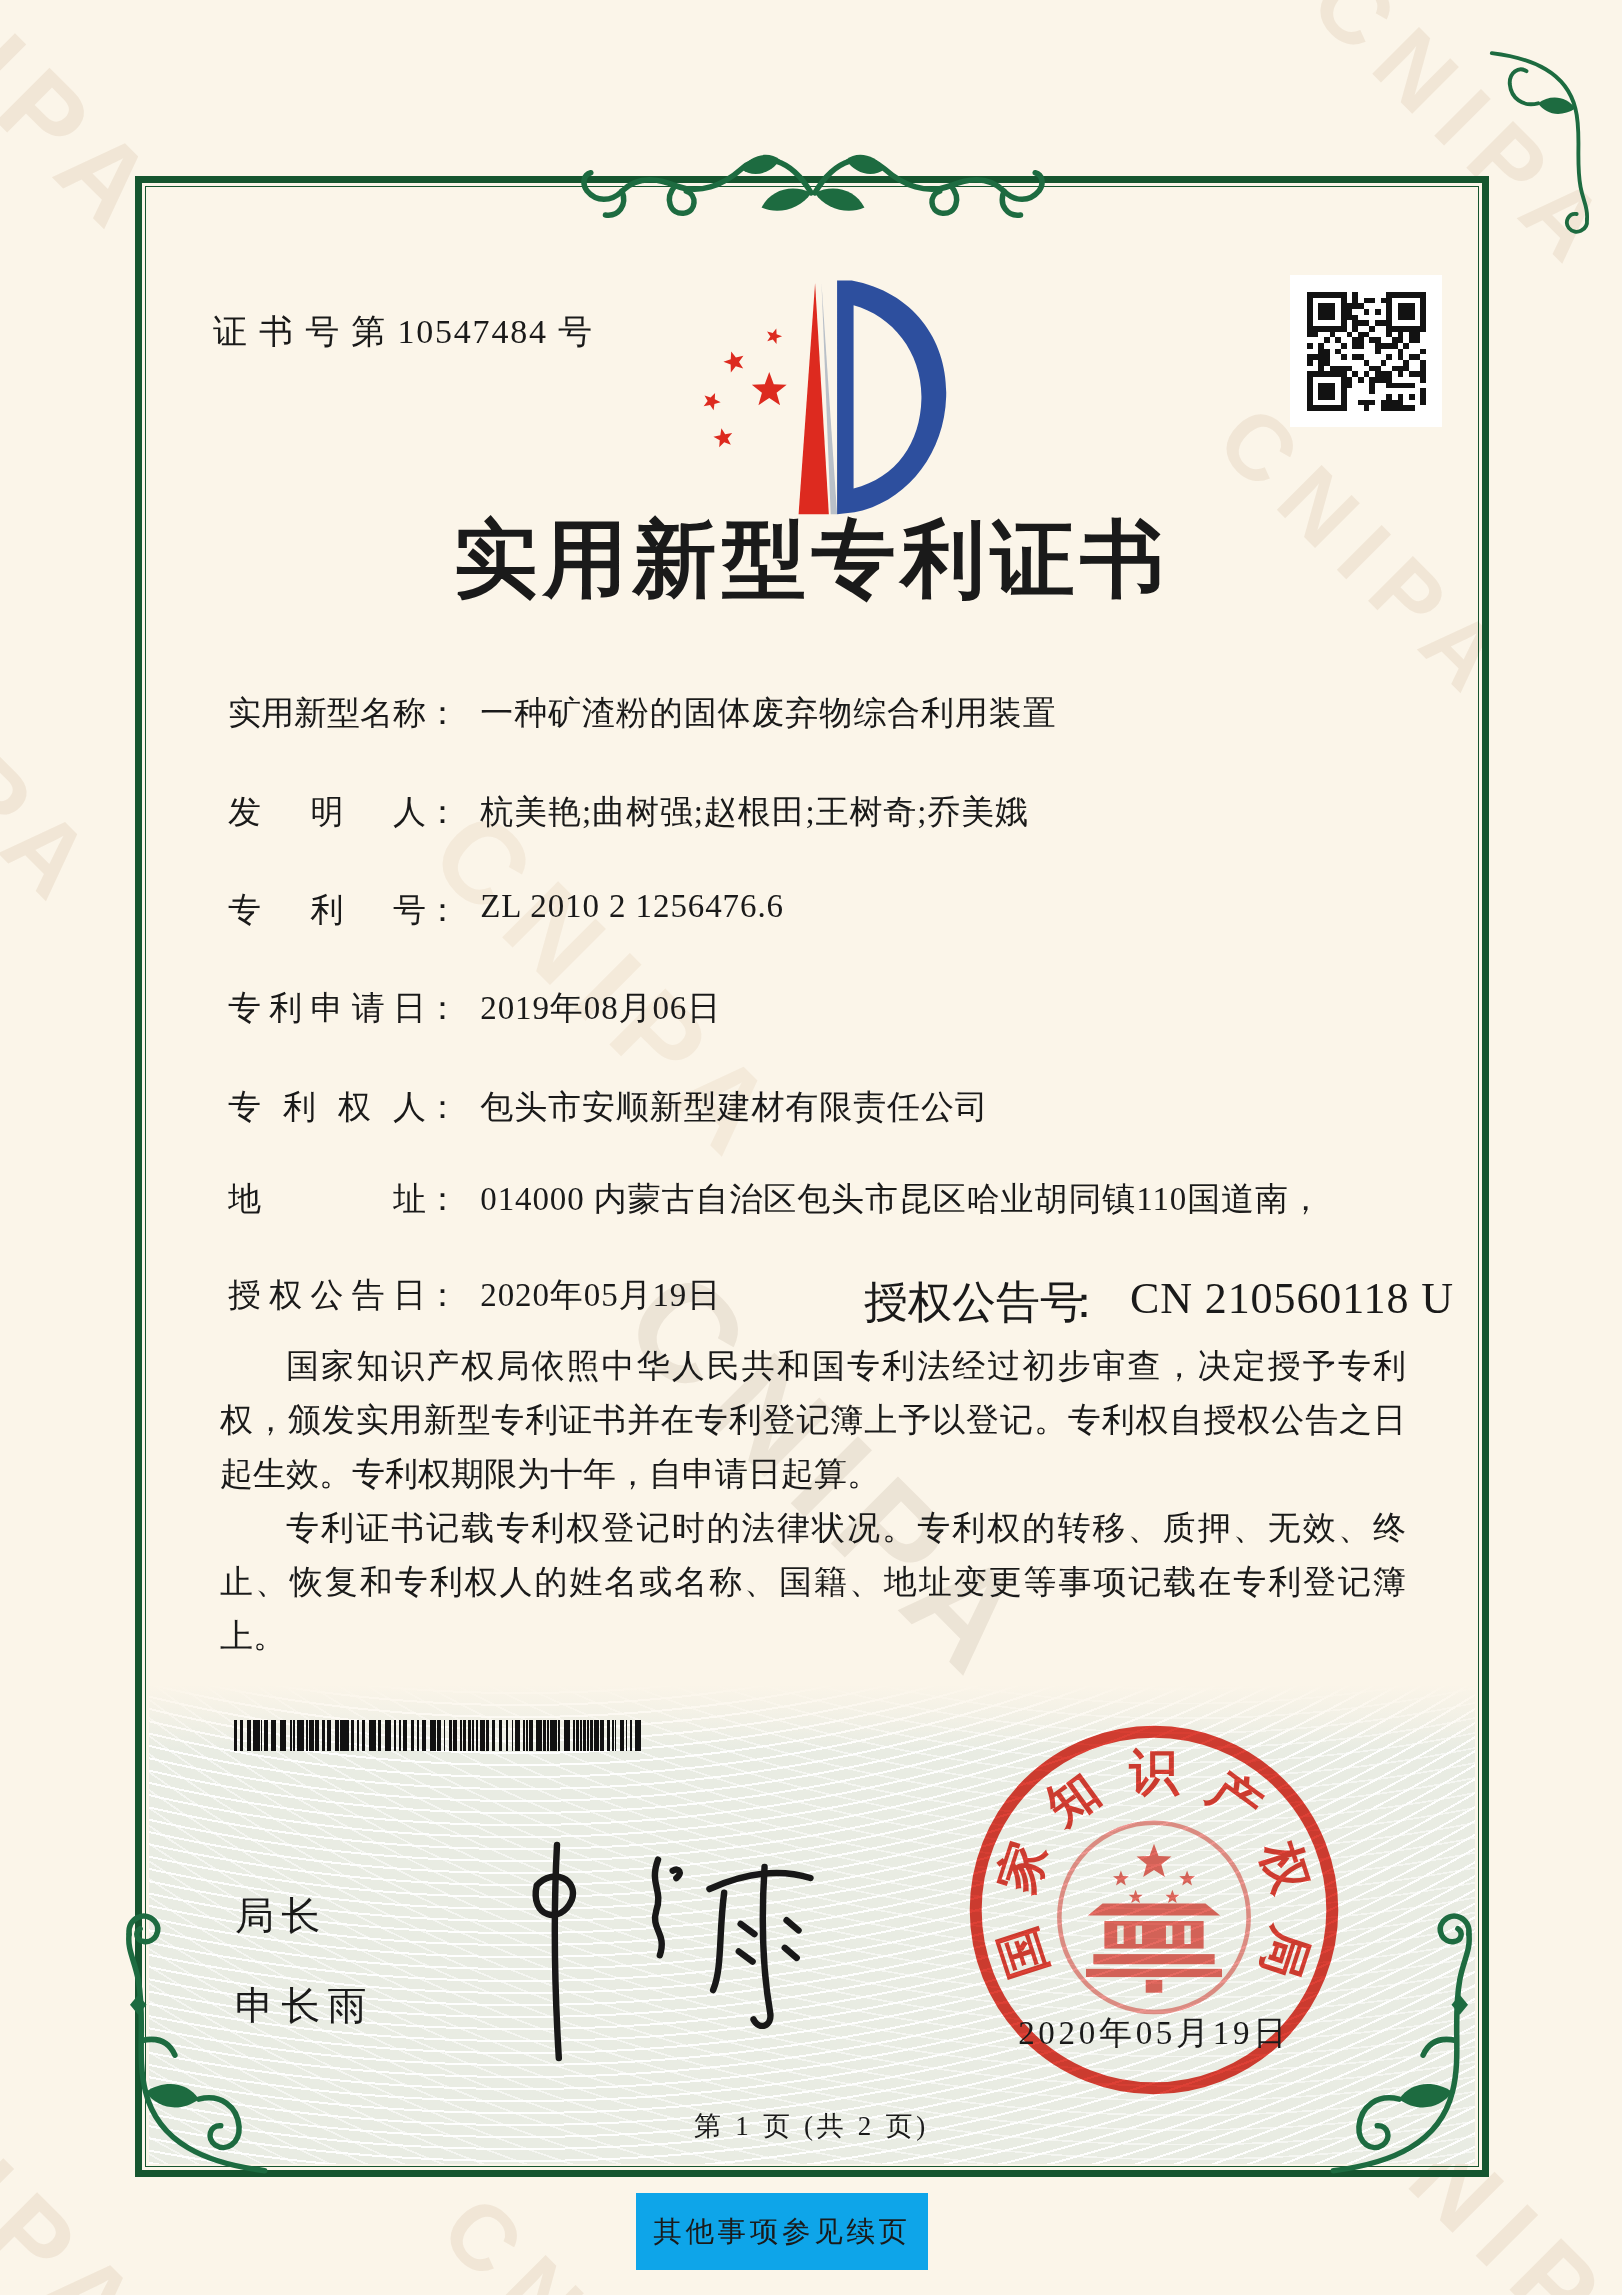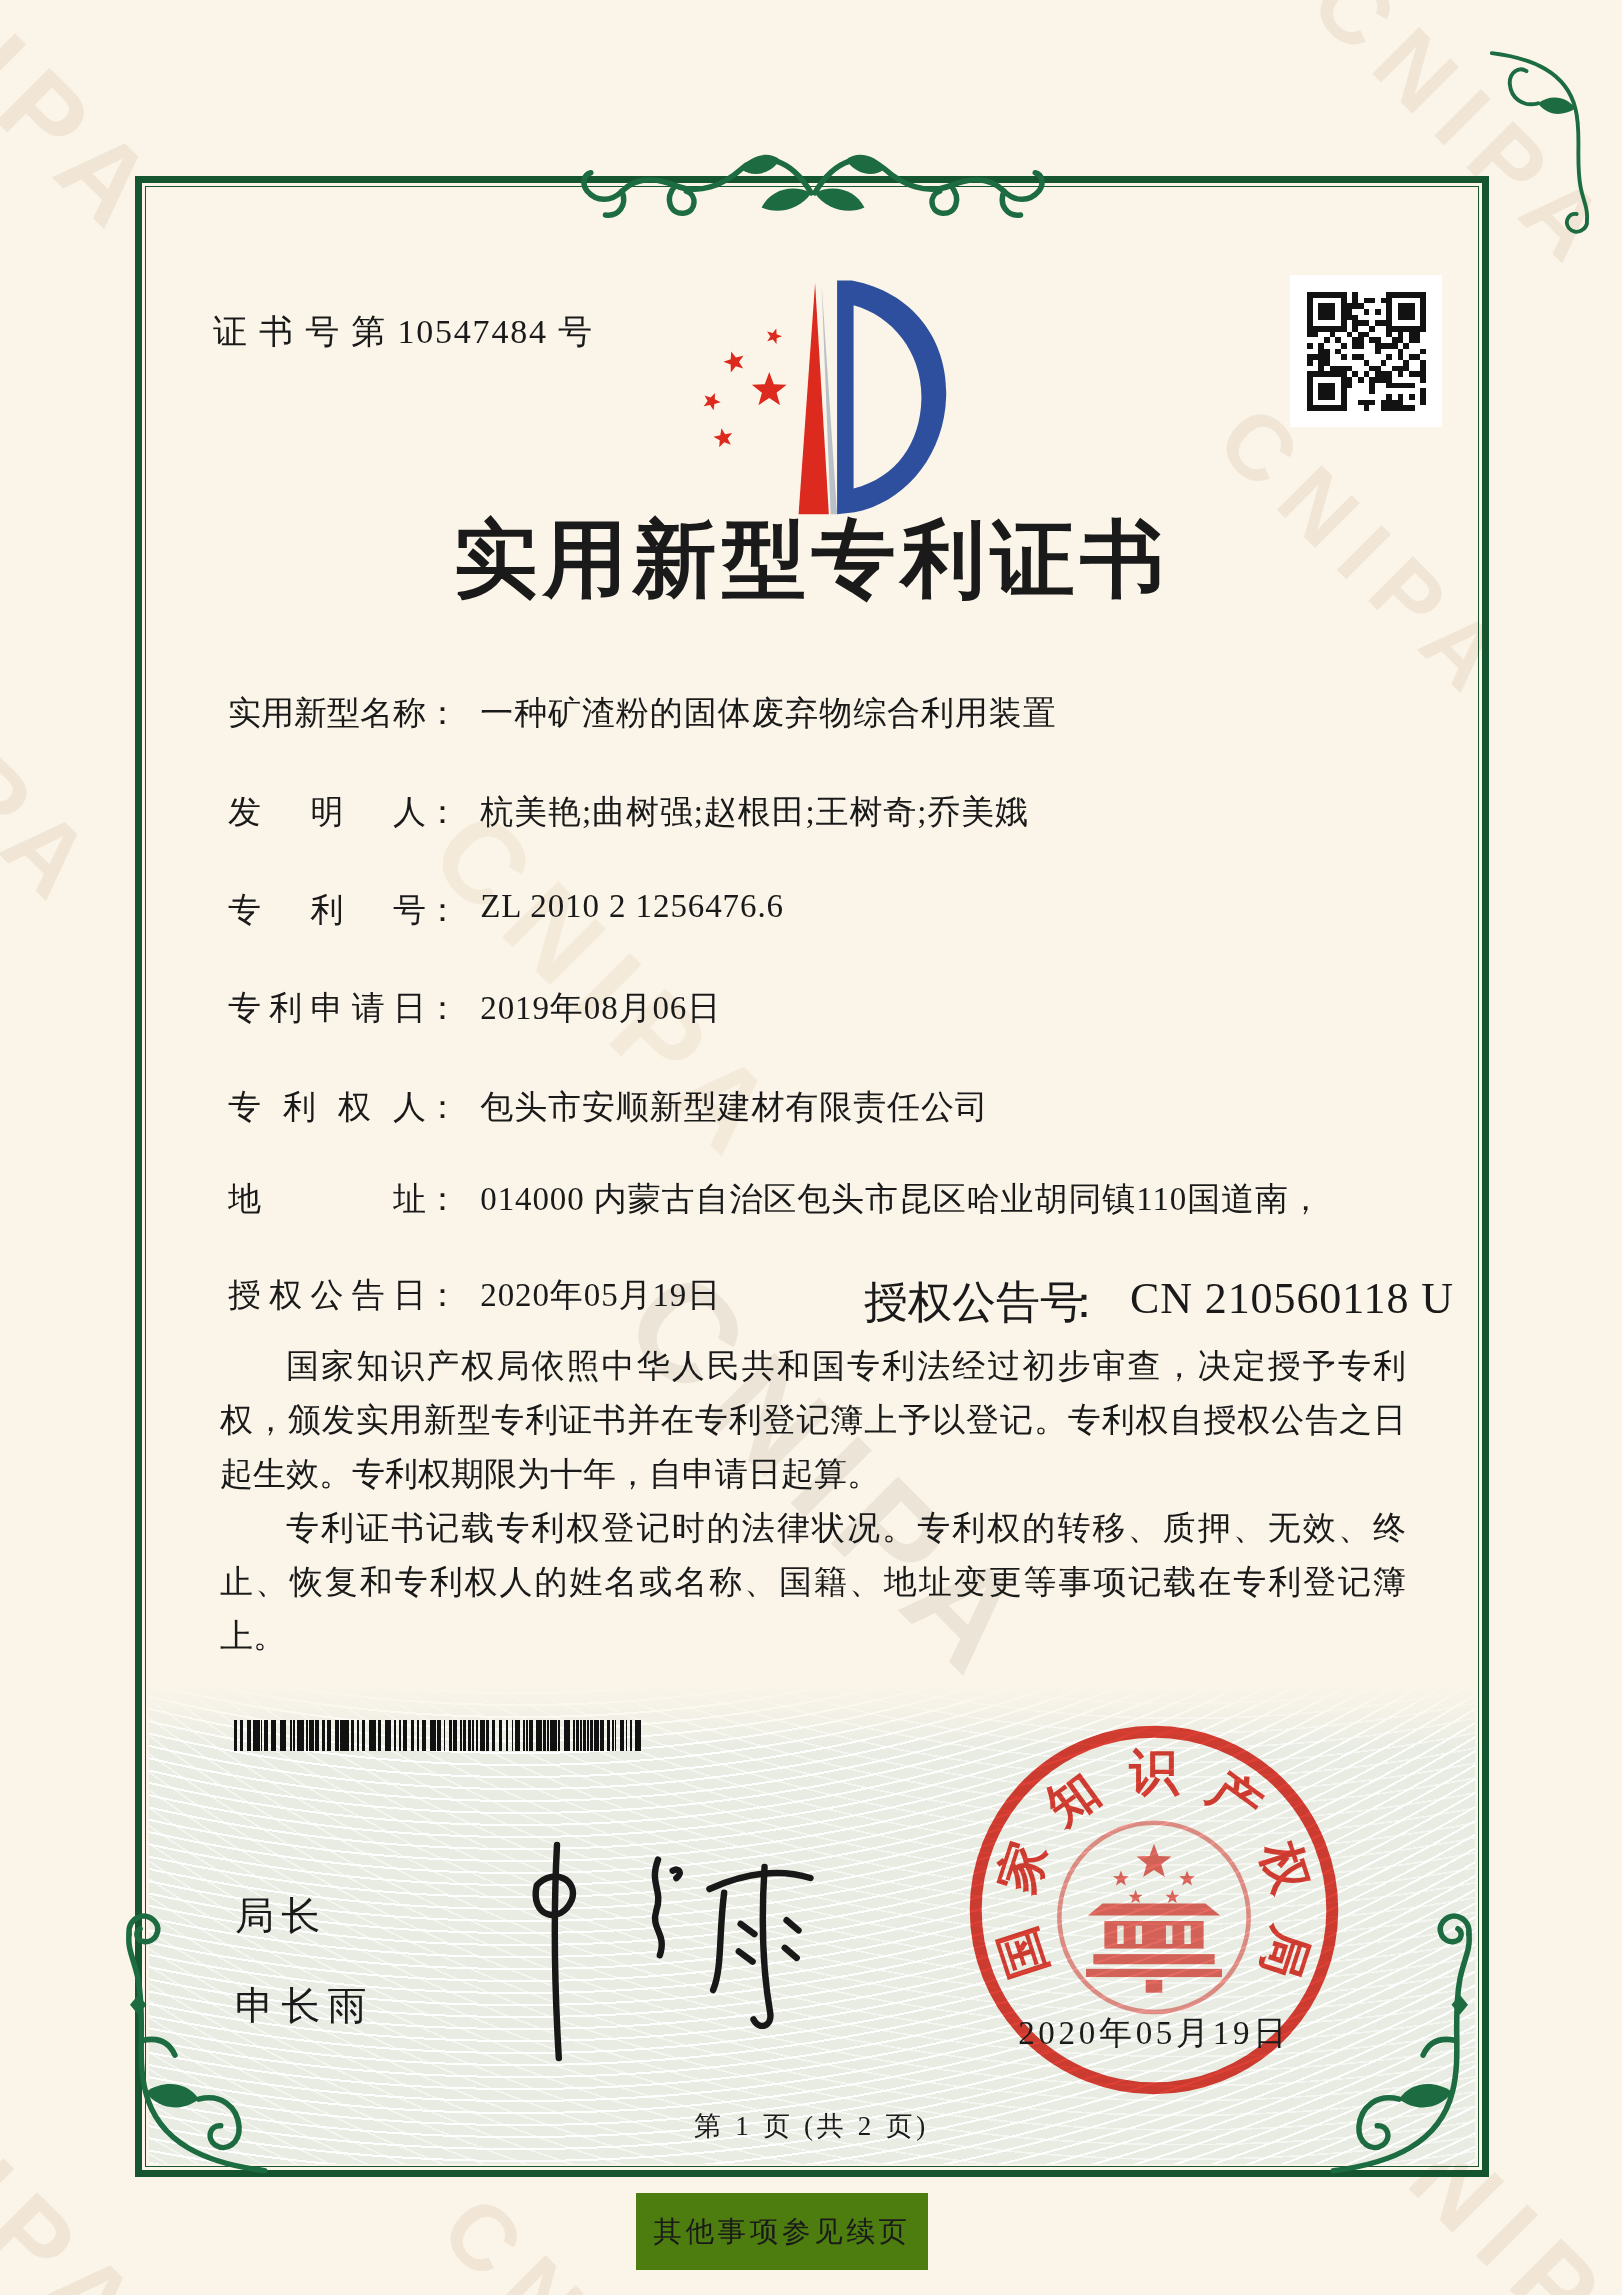--- a/index.html
+++ b/index.html
@@ -51,21 +51,21 @@
   .sig{position:absolute;left:478px;top:1832px;z-index:4;}
   .sig path{stroke:#181818;stroke-width:7;fill:none;stroke-linecap:round;stroke-linejoin:round;}
   
   .seal{position:absolute;left:961px;top:1717px;z-index:5;mix-blend-mode:multiply;opacity:0.92;}
   .seal-char{font:bold 54px "Liberation Serif","DejaVu Serif",serif;fill:#dd2f23;}
   .seal-date{position:absolute;left:961px;top:2011px;width:386px;text-align:center;font-size:33px;
              letter-spacing:3.7px;z-index:6;}
   
   .page-no{position:absolute;left:0;width:100%;top:2108px;text-align:center;font-size:27px;
            letter-spacing:3.7px;z-index:4;}
-  .cont-note{position:absolute;left:636px;top:2193px;width:292px;height:77px;background:#4d7c0f;
+  .cont-note{position:absolute;left:636px;top:2193px;width:292px;height:77px;background:#0ea5e9;
              z-index:4;display:flex;align-items:center;justify-content:center;font-size:28.5px;letter-spacing:3.7px;}
   
   .orn{position:absolute;z-index:3;}
   .orn path{stroke:#1d6b40;stroke-width:6;fill:none;stroke-linecap:round;stroke-linejoin:round;}
   .orn .fil{fill:#1d6b40;stroke:none;}
   .orn-top{left:574px;top:136px;}
   .orn-bl{left:118px;top:1903px;}
   .orn-br{left:1324px;top:1903px;transform:scaleX(-1);}
   .orn-tr{left:1471px;top:48px;transform:rotate(180deg);}
 </style>

